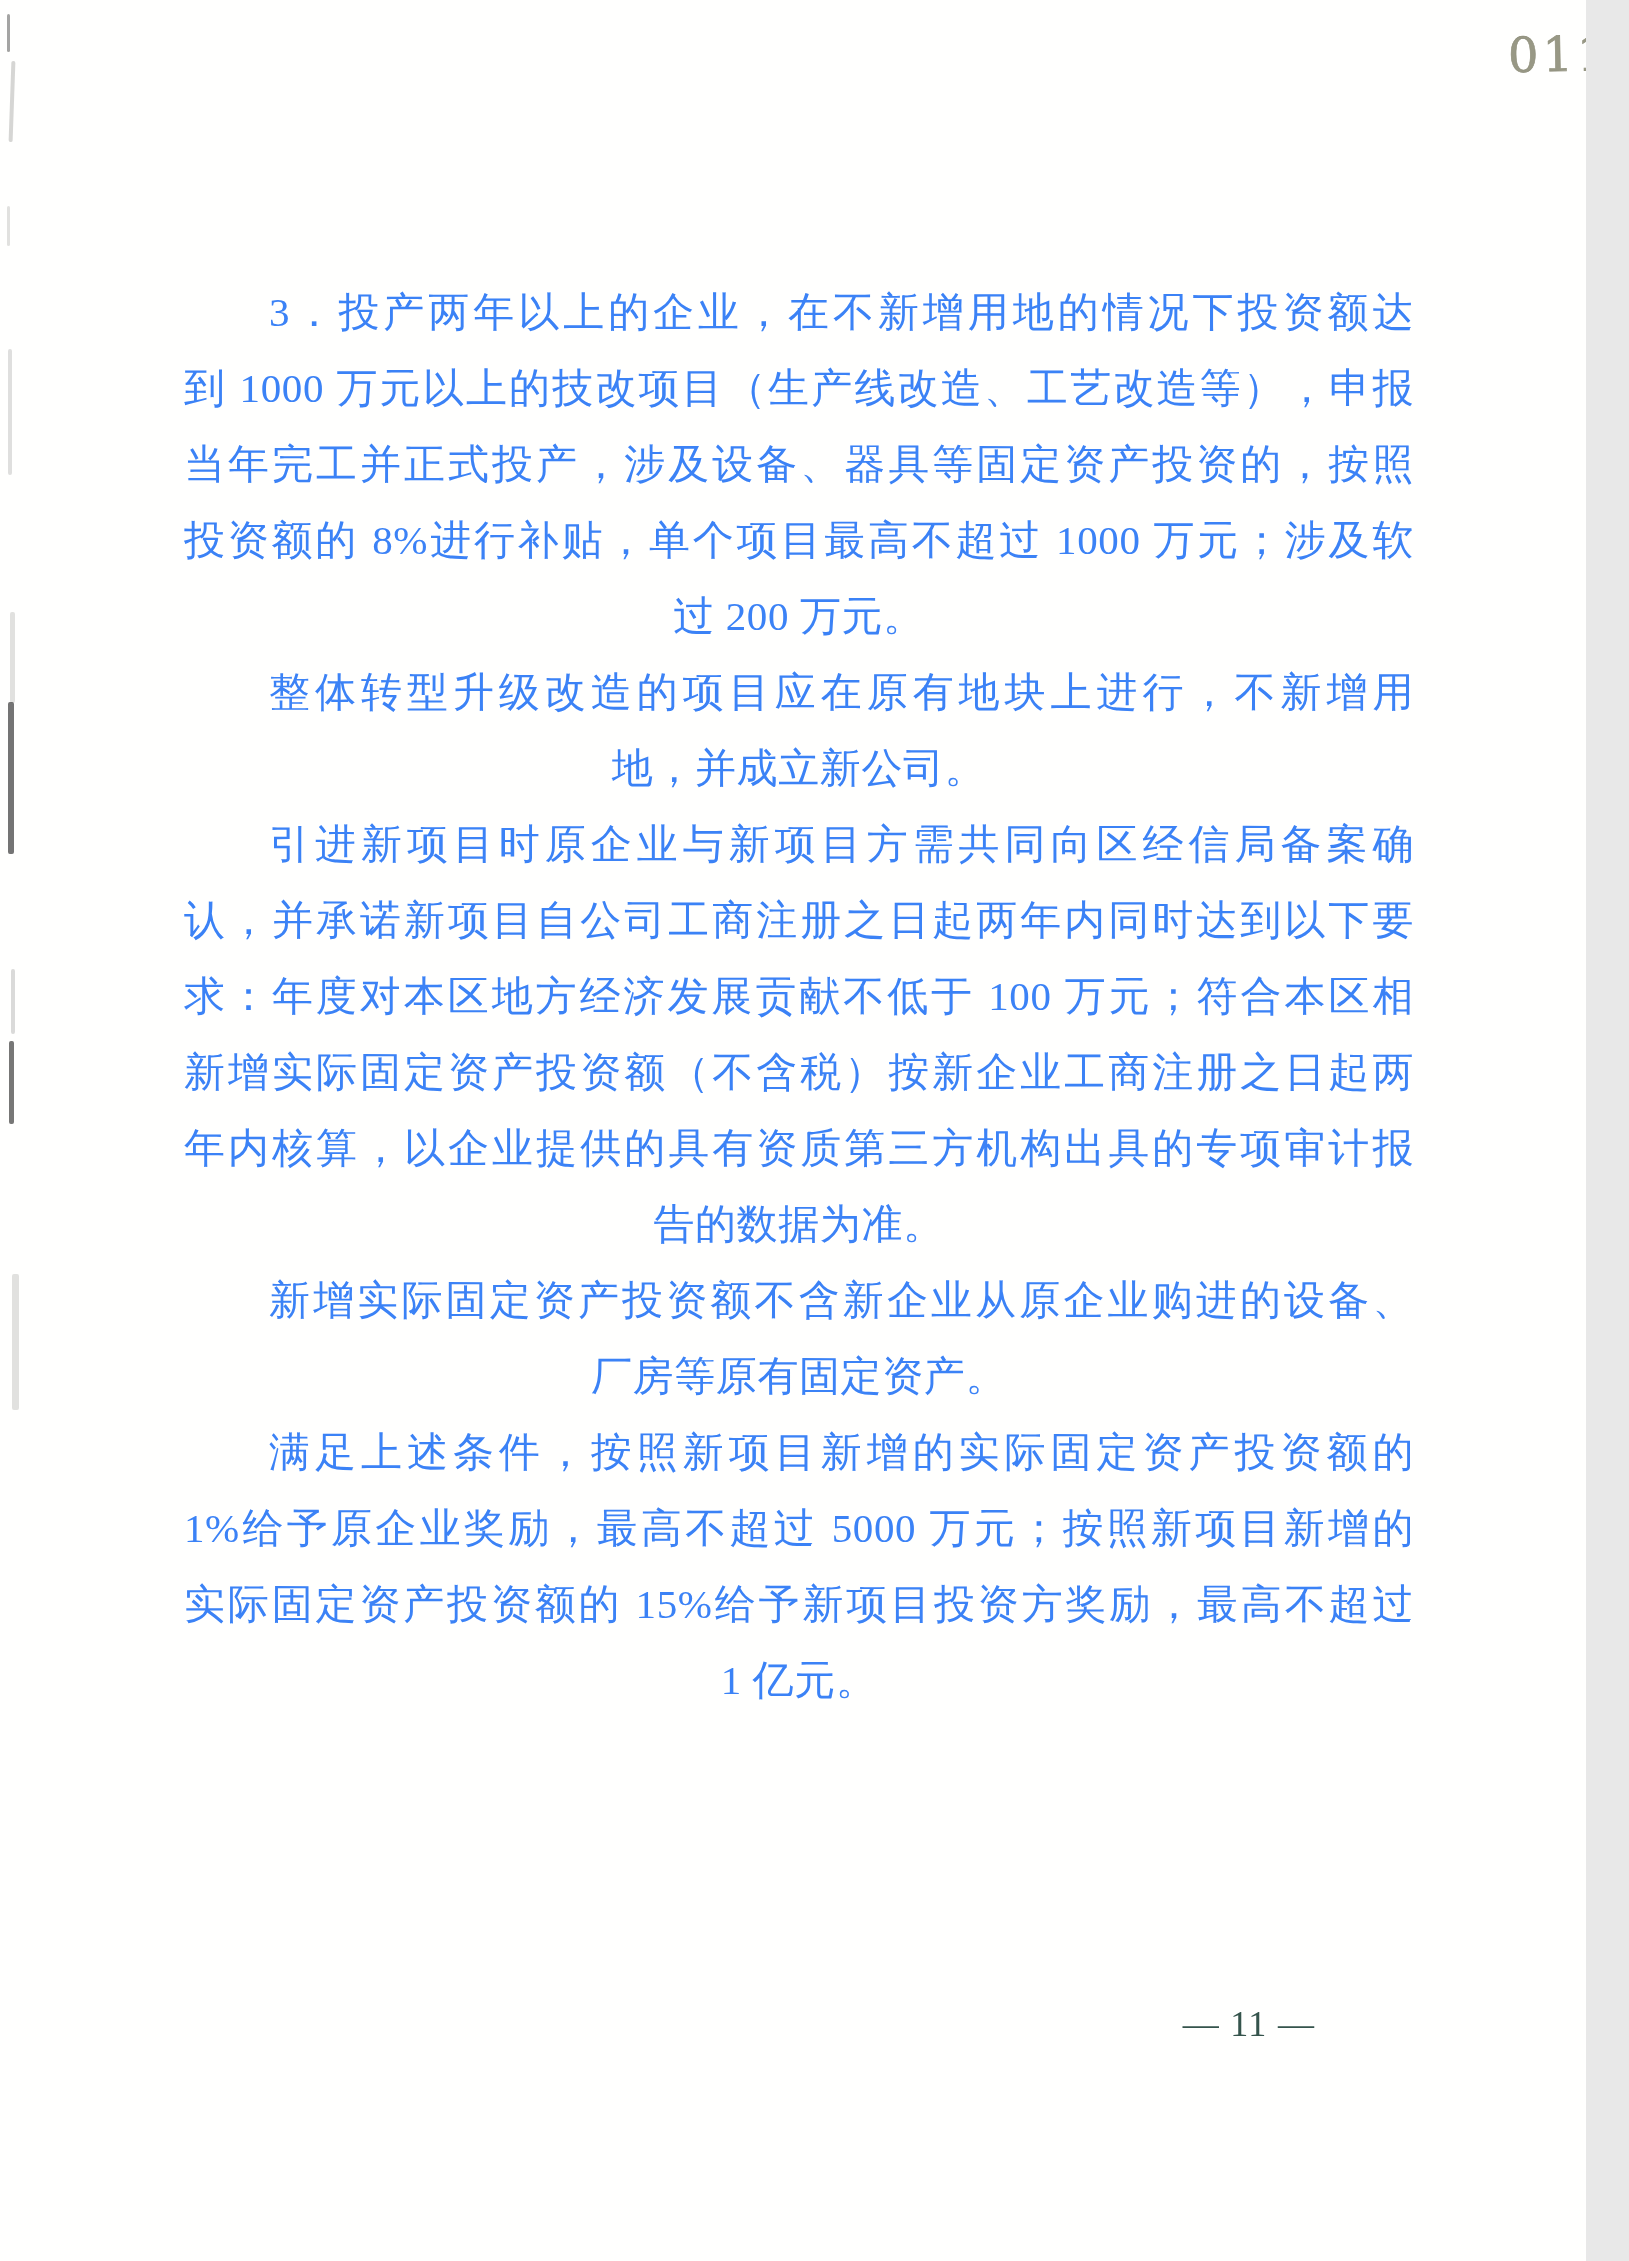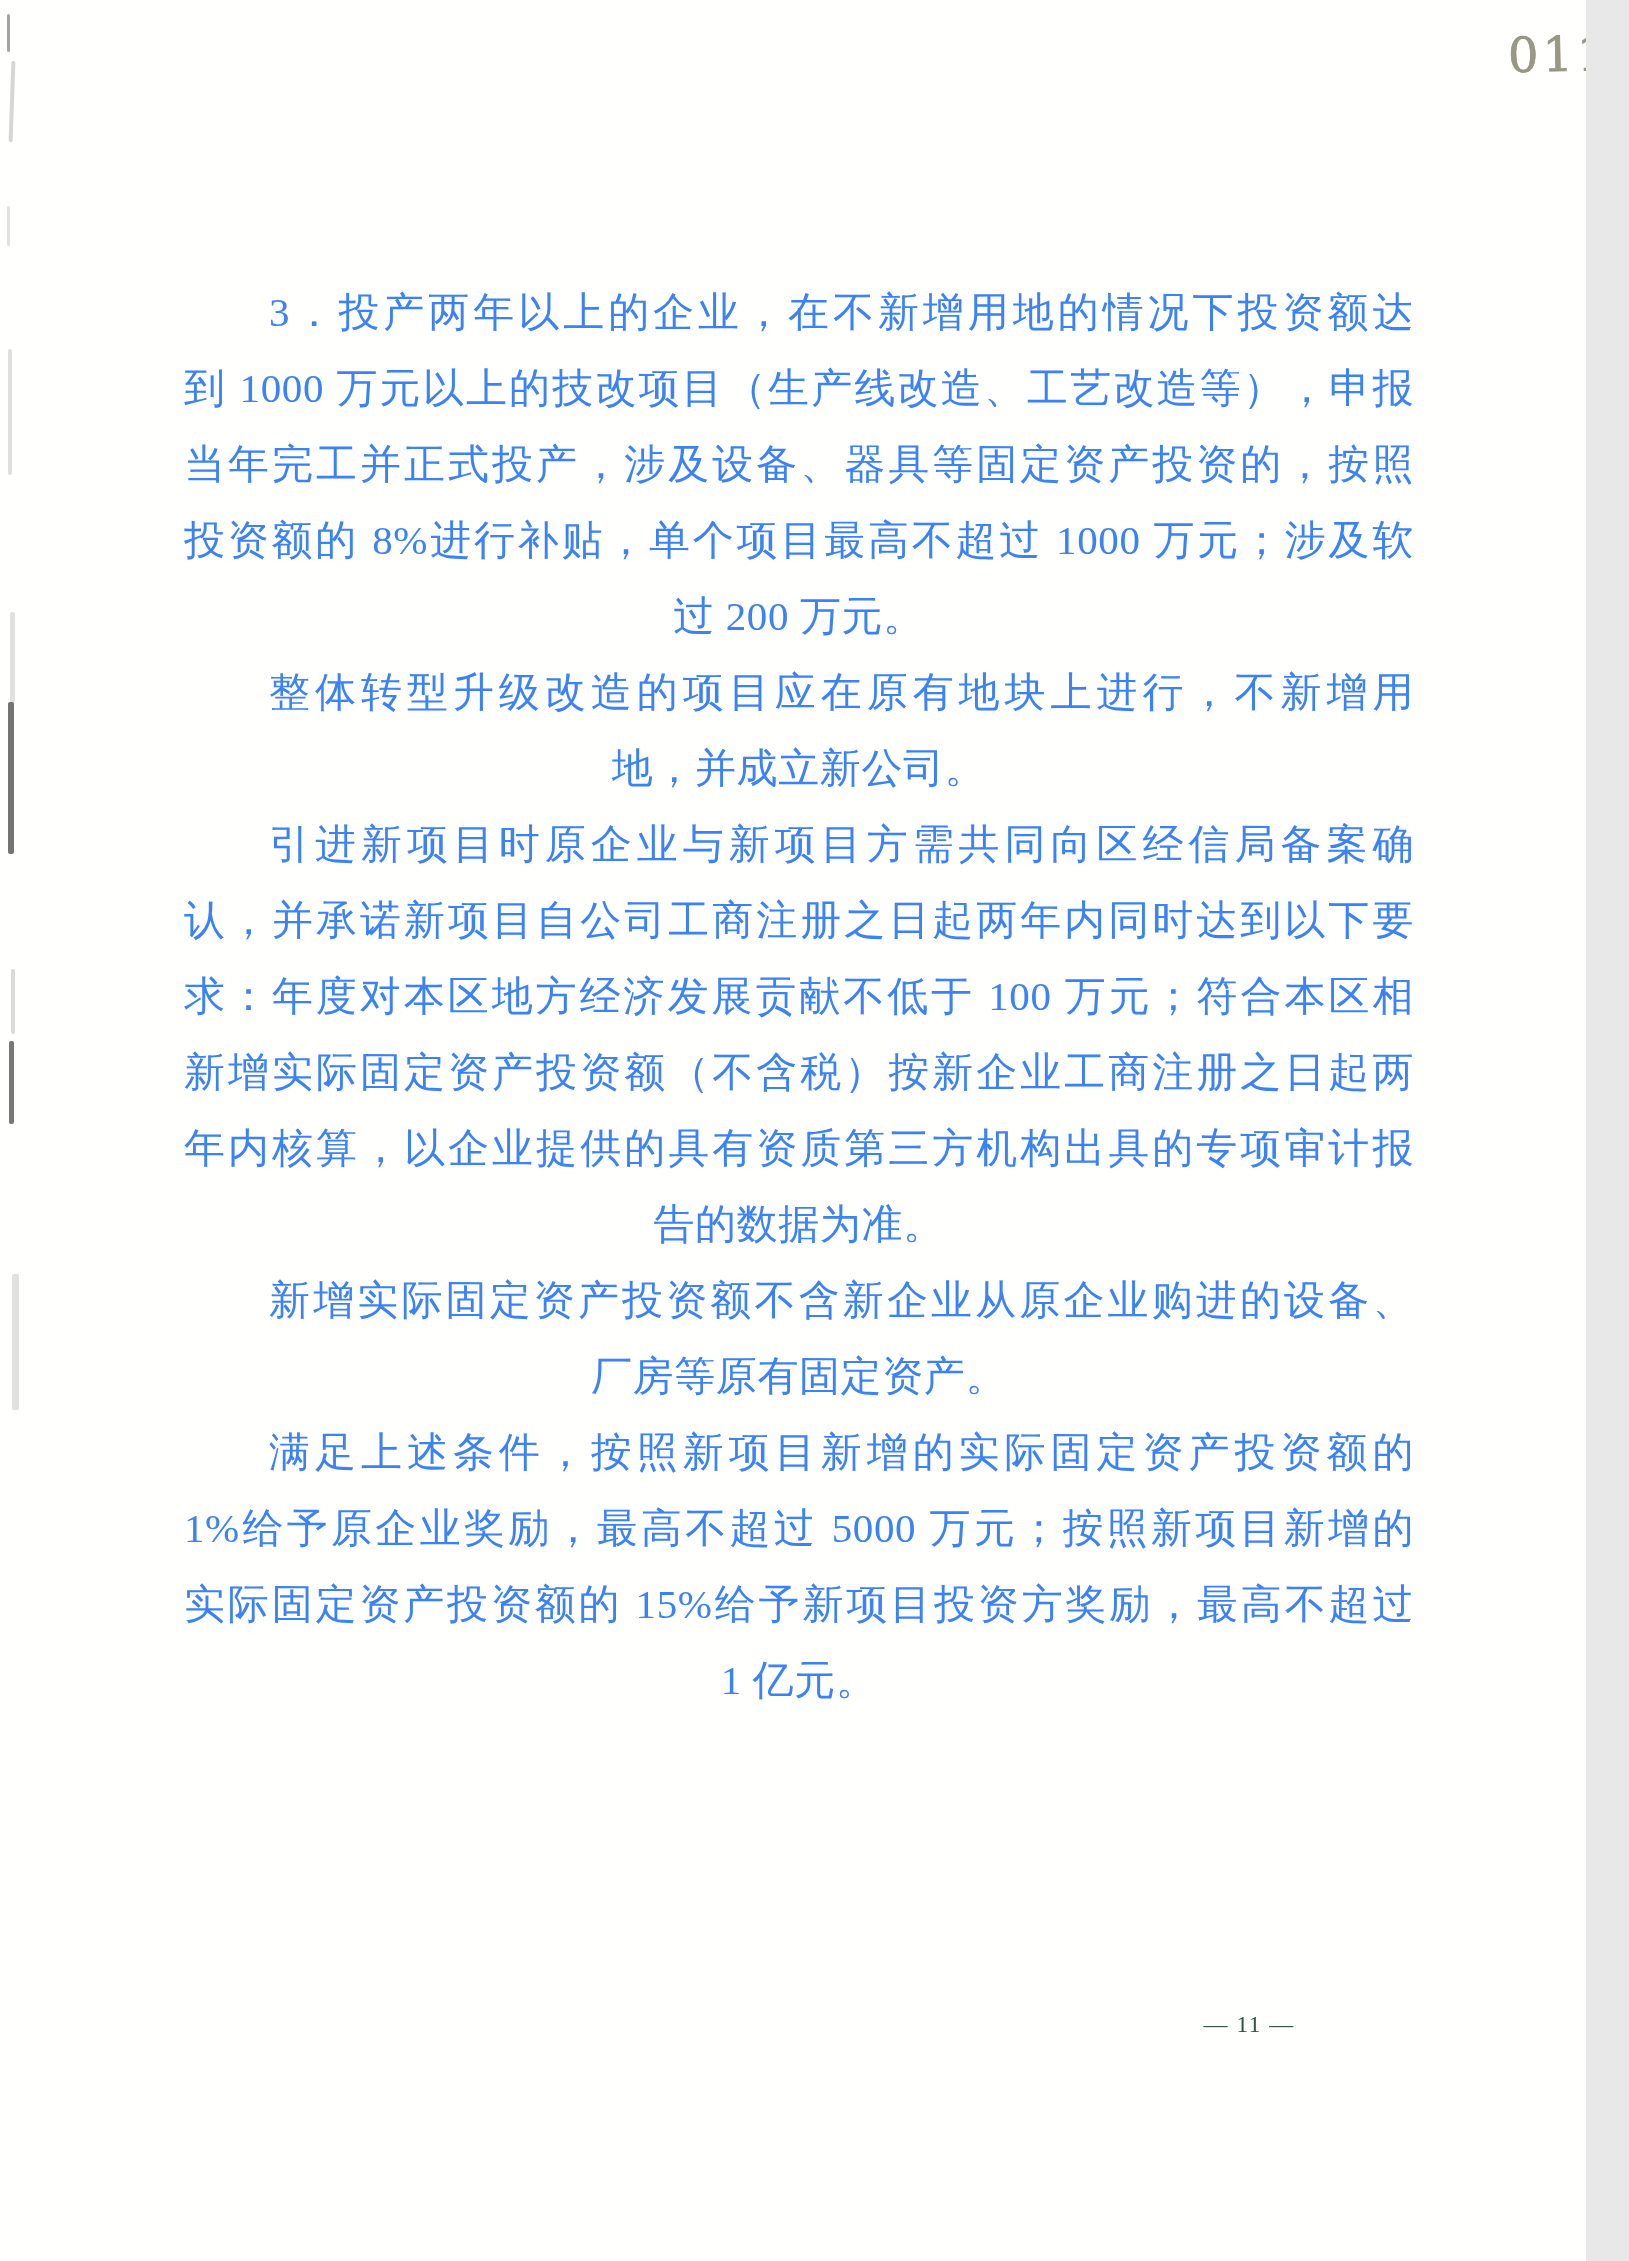--- a/index.html
+++ b/index.html
@@ -53,21 +53,21 @@
   .line.indent {
     text-indent: 85px;
   }
   
   .footer {
     position: absolute;
     left: 1165px;
     top: 1998px;
     width: 168px;
     text-align: center;
-    font-size: 24px;
+    font-size: 36px;
     line-height: 52px;
     color: #35544c;
     letter-spacing: 1.3px;
   }
   
   .artifact {
     position: absolute;
     border-radius: 1.9px;
   }
   .a1 { left: 7.1px; top: 14.2px;   width: 3.2px;  height: 38px;  background:#5a5a58; opacity:.55; }

